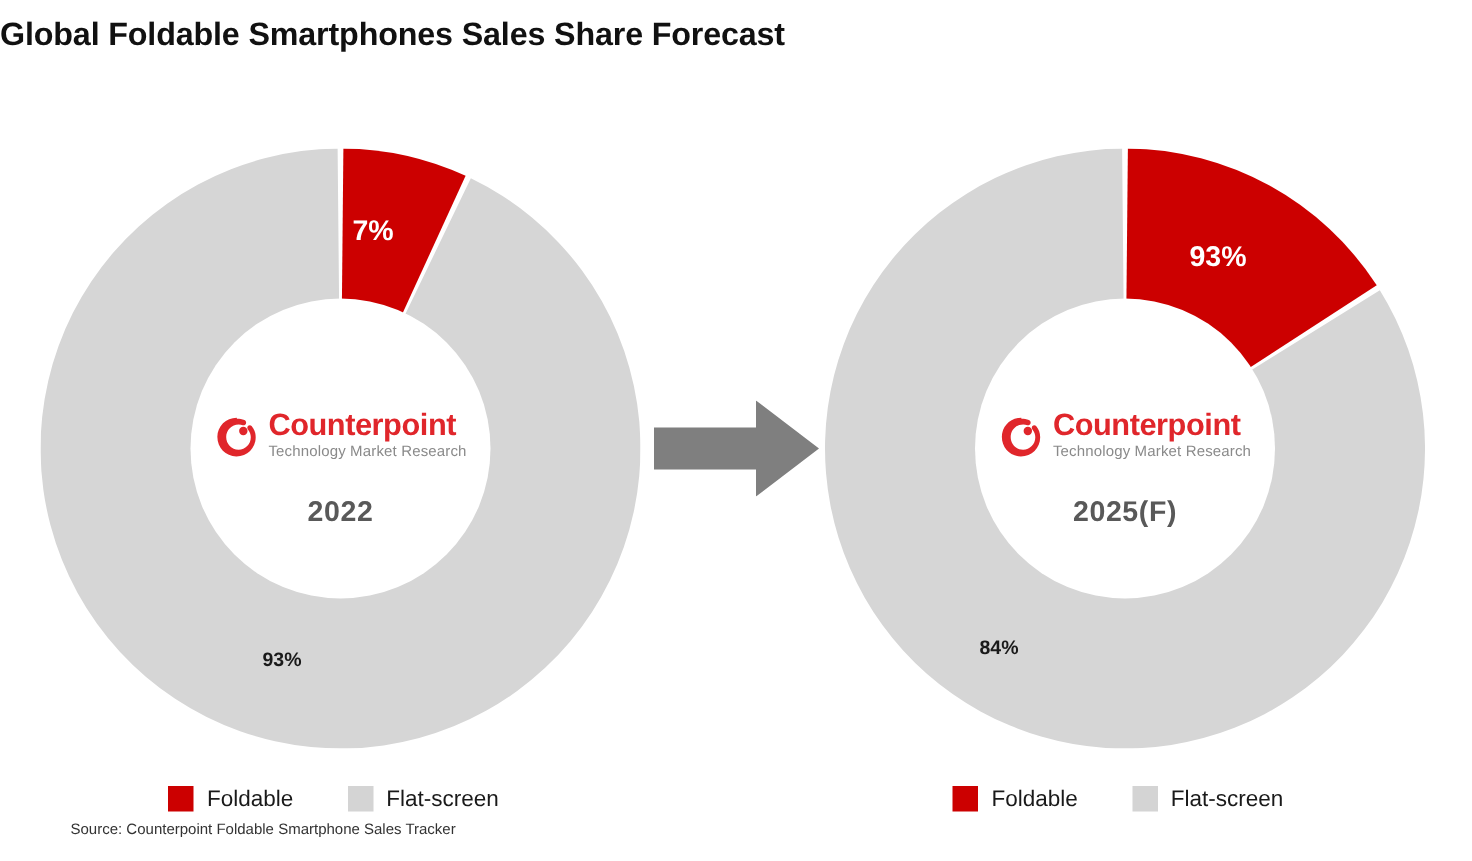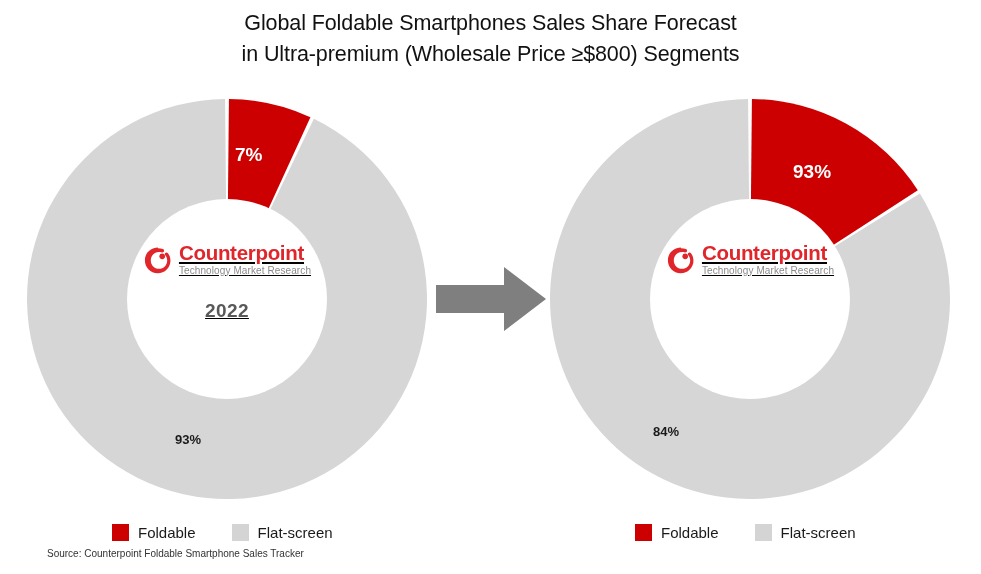--- a/index.html
+++ b/index.html
@@ -14,23 +14,23 @@
     overflow: hidden;
     position: relative;
   }
 
   
   #chart-title {
     position: absolute;
     left: 0;
     top: 8px;
     width: 981px;
-    text-align: center;
+    text-align: left;
     font-size: 21.5px;
-    font-weight: normal;
+    font-weight: bold;
     color: #111111;
     line-height: 1.42;
     letter-spacing: -0.1px;
   }
   #chart-title .tline { display: block; }
 
   
   .donut-panel {
     position: absolute;
     top: 99px;
@@ -65,24 +65,23 @@
   }
   #label-2022-foldable   { left: 208px; top: 45px; }
   #label-2022-flatscreen { left: 148px; top: 333px; }
   #label-2025-foldable   { left: 243px; top: 62px; }
   #label-2025-flatscreen { left: 103px; top: 325px; }
 
   
   .center-block {
     position: absolute;
     left: 100px;
-    top: 144px;
+    top: 175px;
     width: 200px;
     text-align: center;
-    text-decoration: underline;
   }
   .logo-row {
     display: flex;
     align-items: center;
     justify-content: center;
     gap: 7px;
   }
   .logo-mark {
     width: 29px;
     height: 29px;
@@ -159,21 +158,20 @@
     font-size: 10px;
     color: #333333;
     white-space: nowrap;
   }
 </style>
 </head>
 <body>
 
 <div id="chart-title">
   <span class="tline">Global Foldable Smartphones Sales Share Forecast</span>
-  <span class="tline">in Ultra-premium (Wholesale Price ≥$800) Segments</span>
 </div>
 
 <div class="donut-panel" id="panel-2022">
 
   <svg class="donut-svg" viewBox="0 0 400 400">
 
     <g>
       <path fill="#d6d6d6" d="M 200 200 L 286.89 19.86 A 200 200 0 1 1 198.08 0.01 Z"></path>
 
       <path fill="#cc0000" d="M 200 200 L 201.92 0.01 A 200 200 0 0 1 283.41 18.23 Z"></path>
@@ -229,20 +227,21 @@
                  0-3.3-1.1-6.1-3-8.3-.7-.8-2-.8-2.7 0-.7.8-.6 1.9.1 2.7 1.3 1.5 2 3.5 2 5.6
                  0 5.1-4 9.2-9 9.2-5.1 0-9.1-4.1-9.1-9.3 0-5.2 4-9.3 9.2-9.3 1.1 0 2.1.2 3 .5
                  1 .3 2.1-.2 2.4-1.2.3-1-.2-2.1-1.2-2.5-1.7-.6-3.5-1-5.5-1z"></path>
         <circle fill="#e0262b" cx="21.2" cy="11.4" r="3.1"></circle>
       </svg>
       <div class="logo-words">
         <div class="logo-name">Counterpoint</div>
         <div class="logo-tag">Technology Market Research</div>
       </div>
     </div>
+    <div class="year-label">2025(F)</div>
   </div>
 </div>
 
 <div class="legend" id="legend-2022">
   <div class="legend-item">
     <span class="legend-swatch red"></span>
     <span class="legend-text">Foldable</span>
   </div>
   <div class="legend-item">
     <span class="legend-swatch gray"></span>

